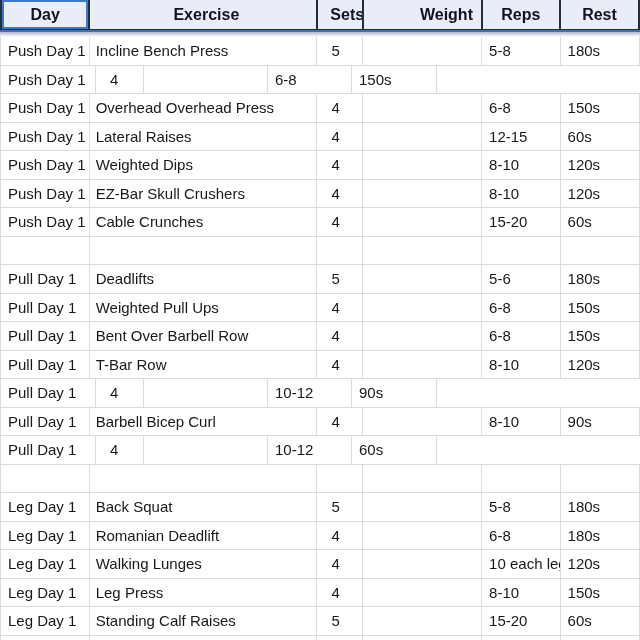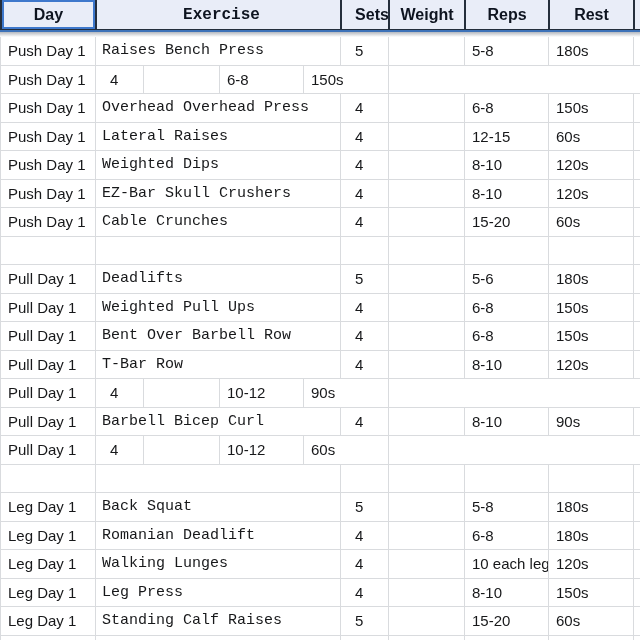--- a/index.html
+++ b/index.html
@@ -54,23 +54,23 @@
     display:flex;align-items:center;
     font-size:15px;
     color:var(--body-text);
     white-space:nowrap;
     overflow:hidden;
     padding-left:7px;
   }
   .cell.sliver{flex:1;border-right:none;padding:0;}
   
   .w-day{width:95px;}
-  .w-exercise{width:245px;padding-left:6px;font-family:Liberation Mono, monospace;}
+  .w-exercise{width:245px;padding-left:6px;}
   .w-sets{width:48px;padding-left:14px;}
-  .w-weight{width:76px;}
+  .w-weight{width:76px;margin-left:48px;}
   .w-reps{width:84px;padding-right:0;}
   .w-rest{width:85px;}
 </style>
 </head>
 <body>
 
 <div class="sheet">
 
   <div class="header-row">
     <div class="hcell w-day selected">Day</div>
@@ -80,21 +80,21 @@
     <div class="hcell w-reps">Reps</div>
     <div class="hcell w-rest">Rest</div>
     <div class="hcell sliver"></div>
   </div>
   <div class="header-blue-line"></div>
   <div class="header-shadow"></div>
 
   <div class="table-body">
       <div class="row">
         <div class="cell w-day">Push Day 1</div>
-        <div class="cell w-exercise">Raises Bench Press</div>
+        <div class="cell w-exercise">Incline Bench Press</div>
         <div class="cell w-sets">5</div>
         <div class="cell w-weight"></div>
         <div class="cell w-reps">5-8</div>
         <div class="cell w-rest">180s</div>
         <div class="cell sliver"></div>
       </div>
       <div class="row">
         <div class="cell w-day">Push Day 1</div>
         <div class="cell w-sets">4</div>
         <div class="cell w-weight"></div>

